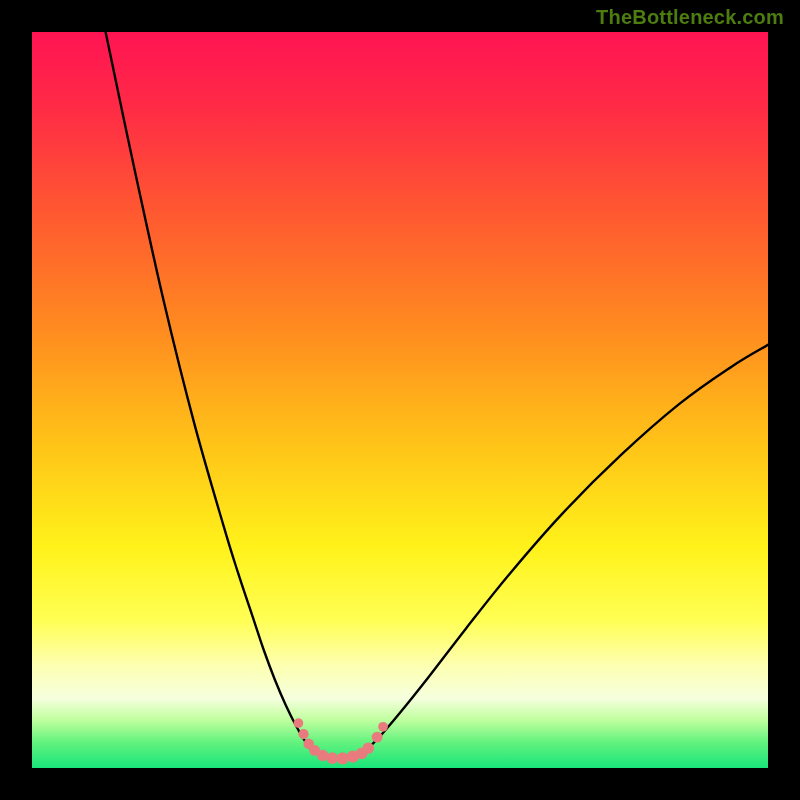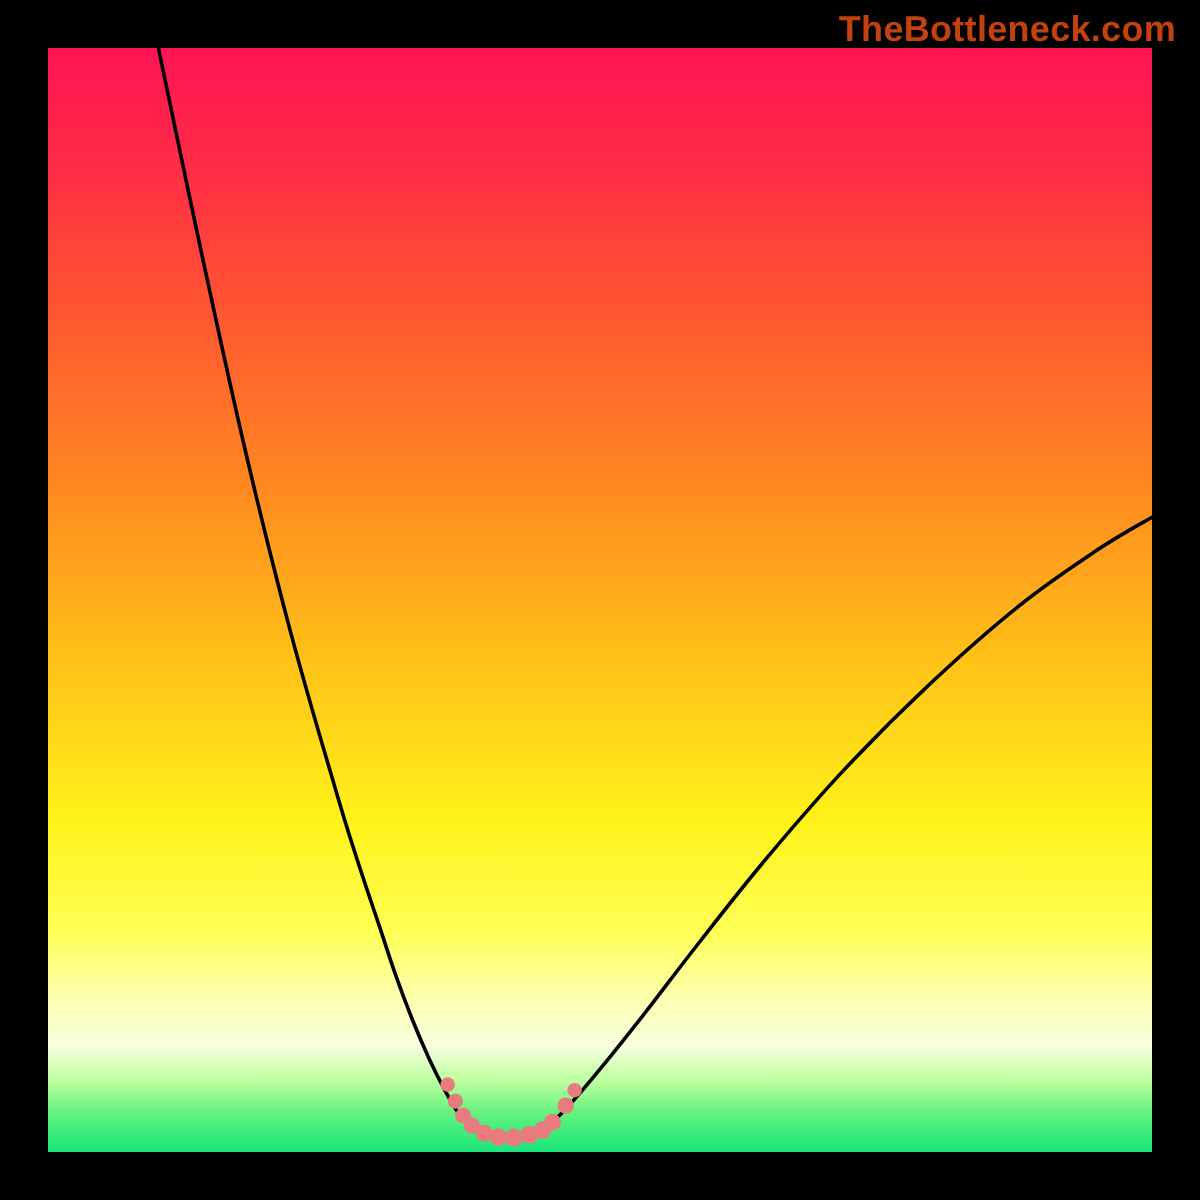--- a/index.html
+++ b/index.html
@@ -23,23 +23,23 @@
     position: absolute;
     top: 32px;
     left: 32px;
     width: 736px;
     height: 736px;
   }
   .watermark {
     position: absolute;
     top: 6px;
     right: 16px;
-    font-size: 24px;
+    font-size: 20px;
     font-weight: 600;
-    color: #c2410c;
+    color: #4d7c0f;
     letter-spacing: 0.2px;
   }
   svg { display: block; }
 </style>
 </head>
 <body>
 
 <div class="frame">
   <div class="watermark">TheBottleneck.com</div>
   <div class="plot-wrap">

